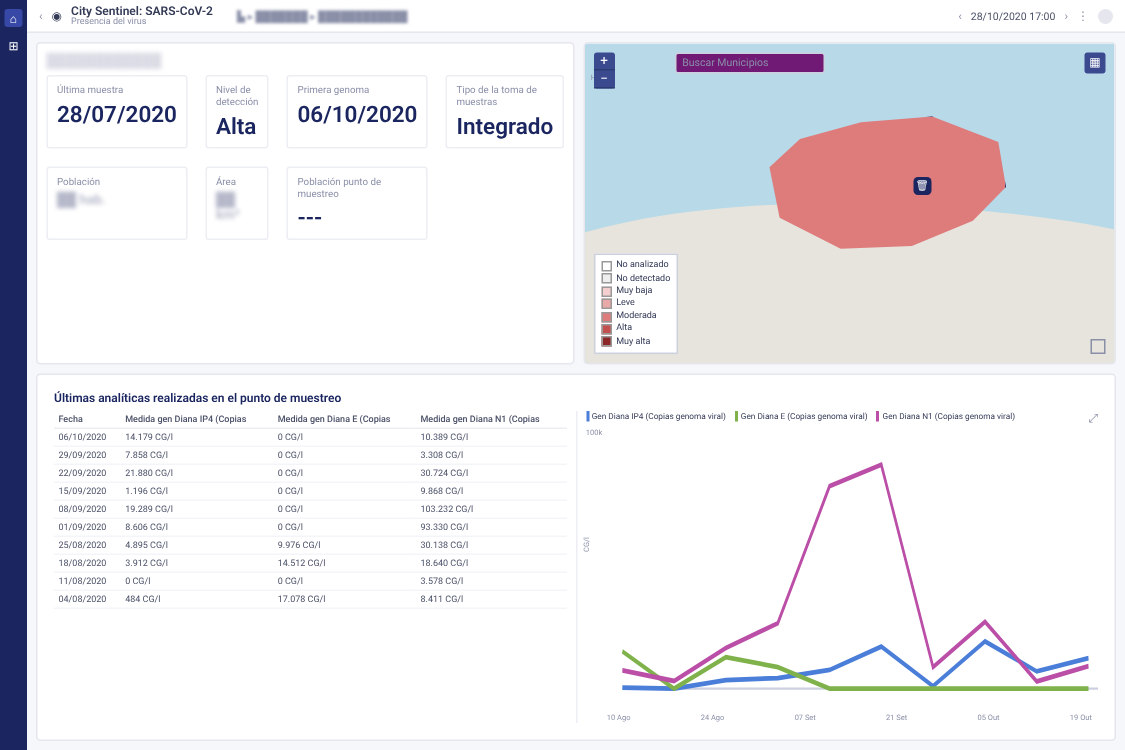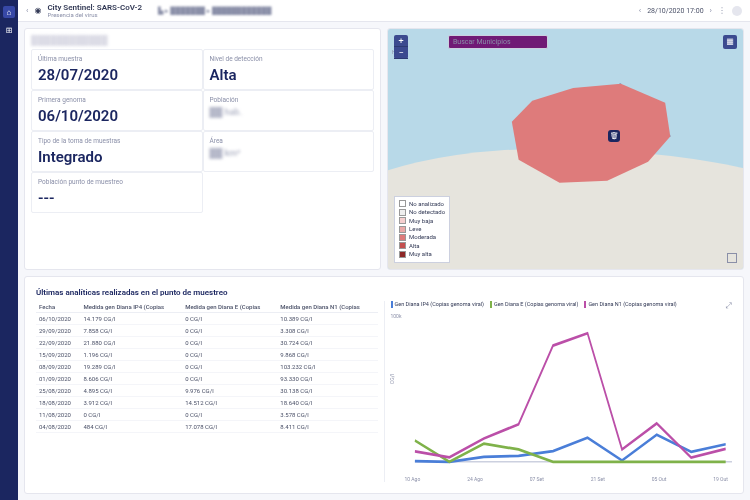--- a/index.html
+++ b/index.html
@@ -16,21 +16,21 @@
   .topbar .subtitle { font-size: 6px; color: #8a8fa8; }
   .topbar .crumbs { display: flex; align-items: center; gap: 4px; margin-left: 10px; color: #8a8fa8; font-size: 7px; filter: blur(1.2px); }
   .topbar .spacer { flex: 1; }
   .topbar .time { font-size: 7px; color: #4b5168; }
   .topbar .user { width: 10px; height: 10px; border-radius: 50%; background: #e5e6ee; }
   .grid { display: grid; grid-template-columns: 1fr 1fr; gap: 6px; padding: 6px; flex: 1; overflow: hidden; }
   .panel-top-left, .panel-map, .panel-analytics { background: #fff; border: 1px solid #e5e6ee; border-radius: 3px; }
   .panel-analytics { grid-column: 1 / span 2; padding: 11px; display: flex; flex-direction: column; }
   .panel-top-left { padding: 6px; display: flex; flex-direction: column; gap: 4px; }
   .loc-name { font-size: 9px; font-weight: 600; color: #dcdce6; filter: blur(1.5px); }
-  .info-grid { display: grid; grid-template-columns: 1fr 1fr; gap: 0; }
+  .info-grid { display: grid; grid-template-columns: 1fr 1fr 1fr 1fr; gap: 12px; }
   .card { border: 1px solid #eceef4; border-radius: 2px; padding: 5px 6px; }
   .card .lbl { font-size: 6.5px; color: #8a8fa8; margin-bottom: 3px; }
   .card .val { font-size: 15px; font-weight: 600; color: #1b2660; }
   .card .val.blur { filter: blur(1.5px); font-size: 9px; color: #b5b8c9; }
   .panel-map { position: relative; overflow: hidden; }
   .mapcanvas { position: absolute; inset: 0; }
   .sea { position: absolute; inset: 0; background: #b8d9e8; }
   .land { position: absolute; top: 50%; left: -20%; width: 140%; height: 90%; background: #e6e4dd; border-radius: 50% 60% 0 0 / 40% 30% 0 0; }
   .region { position: absolute; top: 22%; left: 32%; width: 48%; height: 44%; background: #de7b7b; border: 2px solid #1b2660; clip-path: polygon(6% 38%, 18% 18%, 42% 6%, 70% 2%, 96% 20%, 99% 52%, 86% 76%, 62% 94%, 34% 96%, 10% 74%); }
   .map-marker { position: absolute; top: 42%; left: 62%; width: 12px; height: 12px; border-radius: 3px; background: #1b2660; display: flex; align-items: center; justify-content: center; color: #fff; font-size: 7px; }
@@ -96,26 +96,26 @@
             </div>
             <div class="card">
               <div class="lbl">Nivel de detección</div>
               <div class="val">Alta</div>
             </div>
             <div class="card">
               <div class="lbl">Primera genoma</div>
               <div class="val">06/10/2020</div>
             </div>
             <div class="card">
+              <div class="lbl">Tipo de la toma de muestras</div>
+              <div class="val">Integrado</div>
+            </div>
+            <div class="card">
               <div class="lbl">Población</div>
               <div class="val blur">██ hab.</div>
-            </div>
-            <div class="card">
-              <div class="lbl">Tipo de la toma de muestras</div>
-              <div class="val">Integrado</div>
             </div>
             <div class="card">
               <div class="lbl">Área</div>
               <div class="val blur">██ km²</div>
             </div>
             <div class="card">
               <div class="lbl">Población punto de muestreo</div>
               <div class="val">---</div>
             </div>
           </div>

